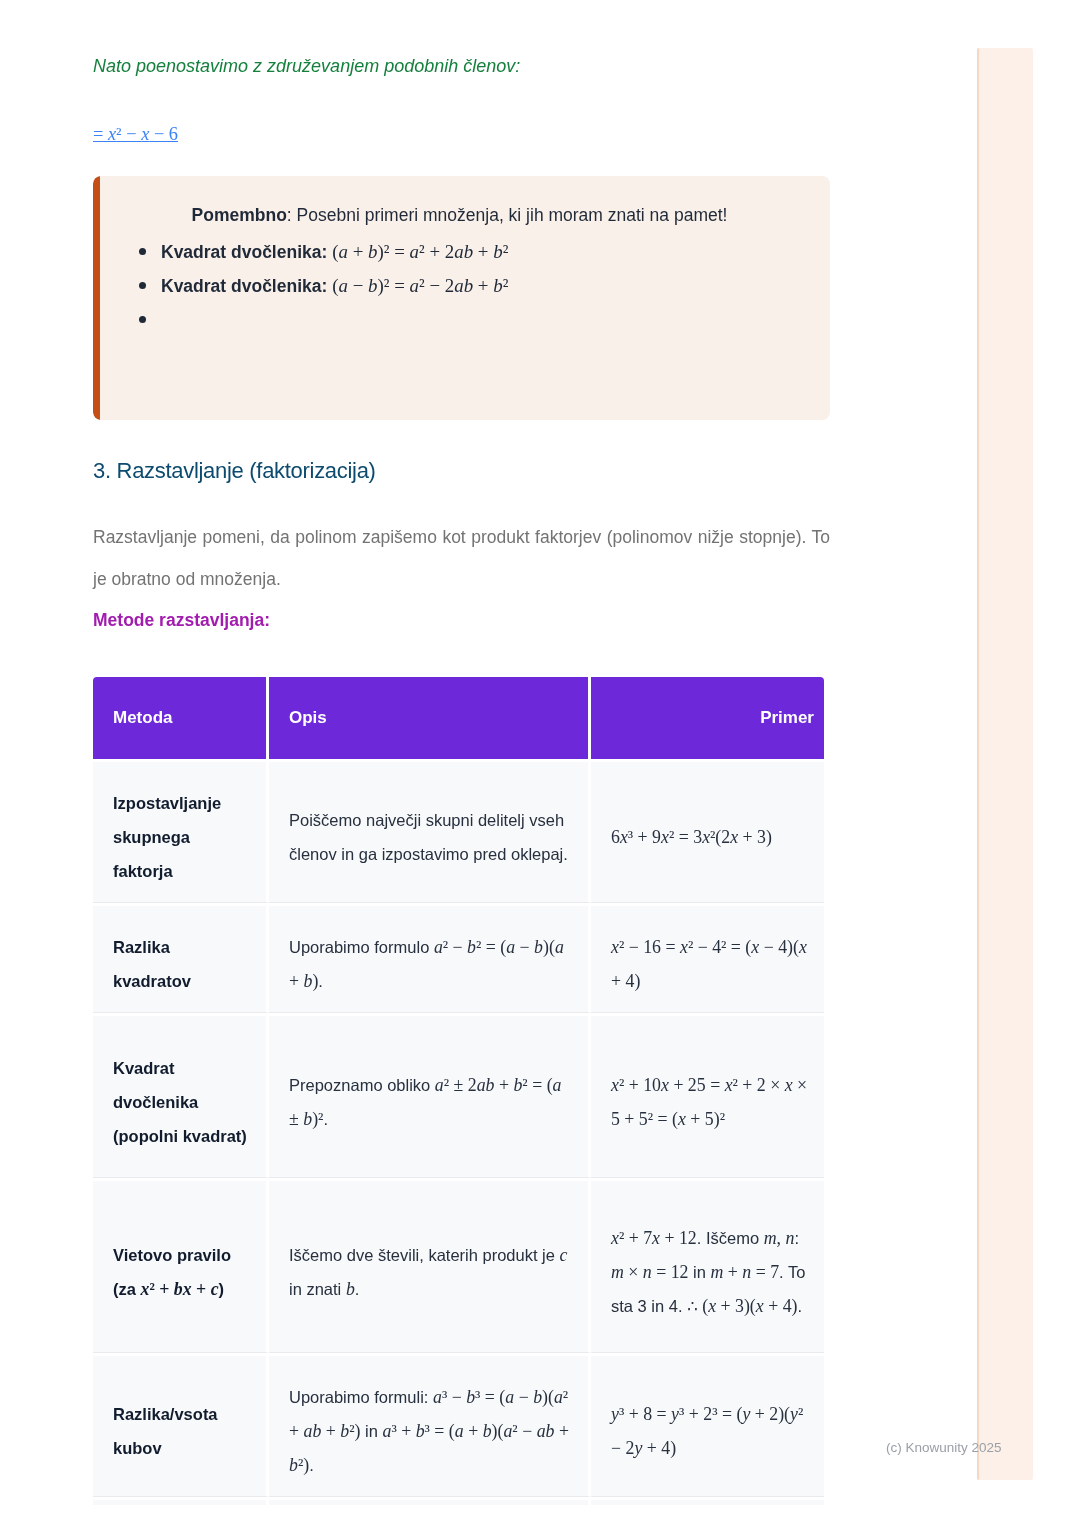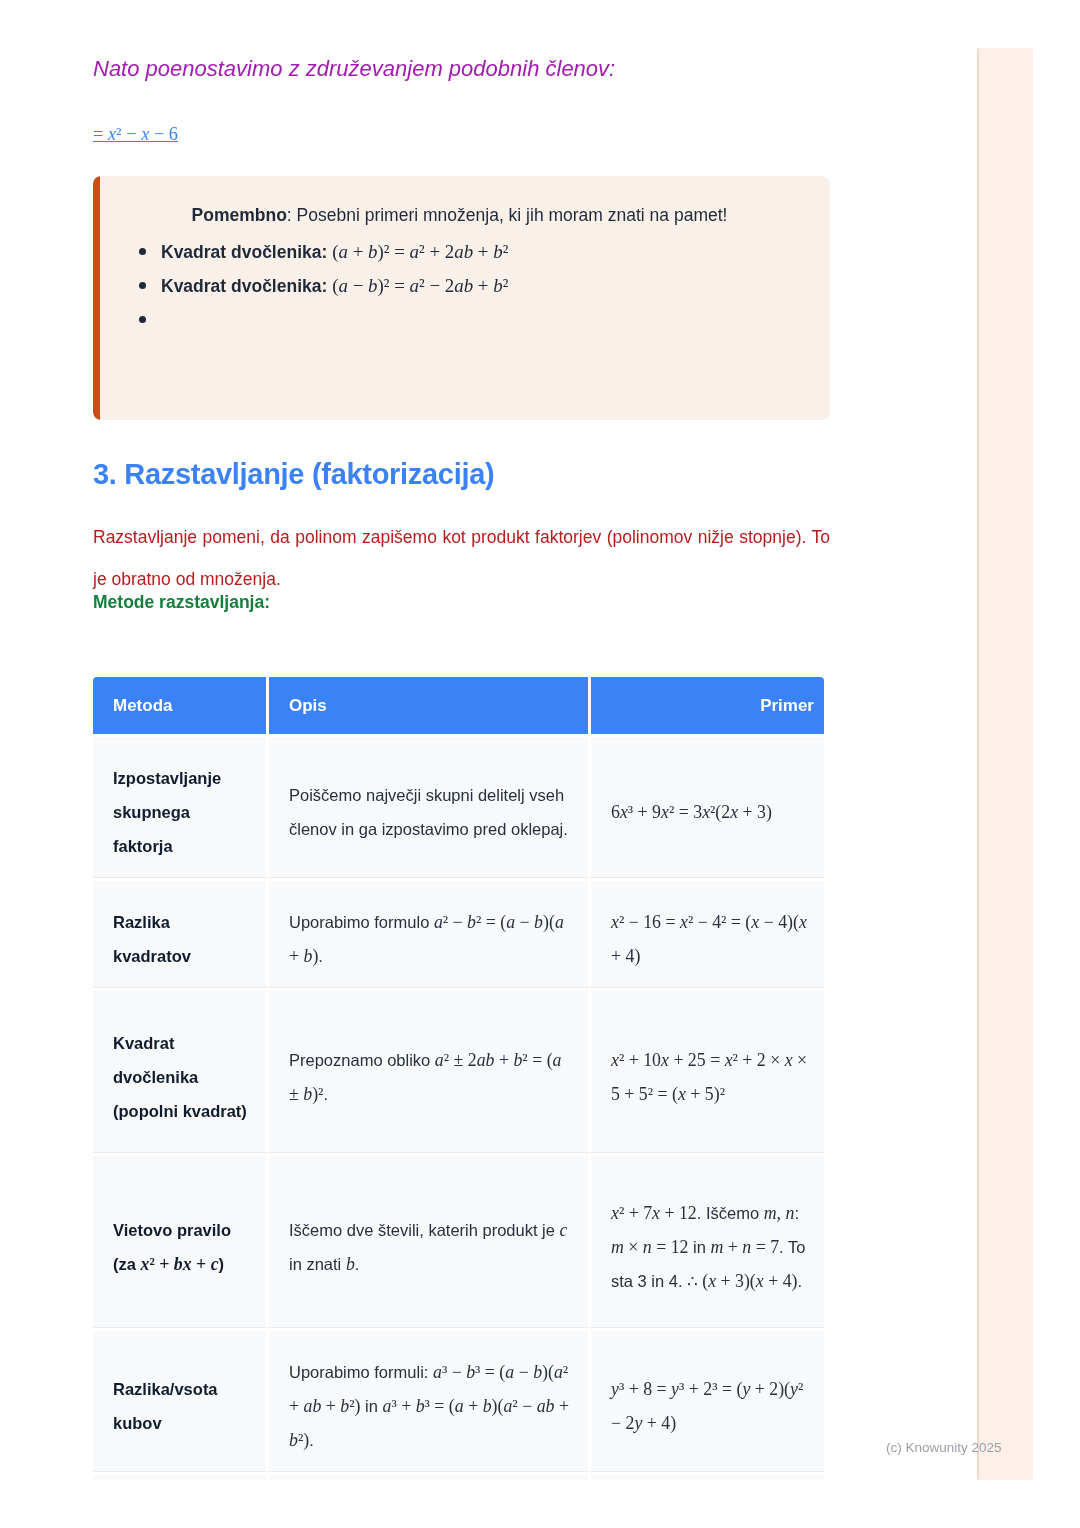--- a/index.html
+++ b/index.html
@@ -10,49 +10,49 @@
     position:relative;
   }
   .abs { position:absolute; }
 
   
   .rt-b { font-weight:700; }
   .rt-m { font-family:"Liberation Serif","DejaVu Serif",serif; font-size:1.08em; }
   .rt-m i { font-style:italic; }
 
   
-  .intro-line { left:93px; top:56px; width:760px; font-size:22px; font-style:italic; color:#a21caf; }
+  .intro-line { left:93px; top:56px; width:760px; font-size:18px; font-style:italic; color:#15803d; }
   .equation   { left:93px; top:124px; font-size:17px; color:#3b82f6;text-decoration:underline; }
 
   
   .callout {
     left:93px; top:176px; width:737px; height:244px;
     background:#faf0ea; border-radius:8px; overflow:hidden;
     padding:26px 40px 0 36px;
   }
   .callout-bar { position:absolute; left:0; top:0; width:7px; height:100%; background:#c44e16; border-radius:8px 0 0 8px; }
   .callout-intro { font-size:17.5px; line-height:26px; margin-bottom:10px;text-align:center; }
   .callout ul { list-style:none; }
   .callout li { position:relative; padding-left:32px; margin-top:6px; font-size:17.5px; line-height:27px; }
   .callout li .dot {
     position:absolute; left:10px; top:10px; width:7px; height:7px; border-radius:50%; background:#1f2937;
   }
 
   
-  .section-heading { left:93px; top:458px; font-size:29px; font-weight:700; color:#3b82f6; letter-spacing:-0.3px; }
-  .section-paragraph { left:93px; top:516px; width:737px; font-size:17.5px; line-height:42px; text-align:justify; color:#b91c1c; }
-  .subheading { left:93px; top:592px; font-size:17.5px; font-weight:700; color:#15803d; }
+  .section-heading { left:93px; top:458px; font-size:22px; font-weight:400; color:#0c4a6e; letter-spacing:-0.3px; }
+  .section-paragraph { left:93px; top:516px; width:737px; font-size:17.5px; line-height:42px; text-align:justify; color:#737373; }
+  .subheading { left:93px; top:610px; font-size:17.5px; font-weight:700; color:#a21caf; }
 
   
   .table-wrap { left:93px; top:677px; width:731px; }
   table { border-collapse:separate; border-spacing:0; table-layout:fixed; width:731px; }
   col.c1 { width:176px; } col.c2 { width:322px; } col.c3 { width:233px; }
   th {
-    background:#3b82f6; color:#ffffff; font-size:17px; font-weight:700; text-align:left;
-    padding:0 10px 0 20px; height:57px; border-right:3px solid #ffffff; vertical-align:middle;
+    background:#6d28d9; color:#ffffff; font-size:17px; font-weight:700; text-align:left;
+    padding:0 10px 0 20px; height:82px; border-right:3px solid #ffffff; vertical-align:middle;
   }
   th:last-child { border-right:none; }
   th:first-child { border-radius:4px 0 0 0; }
   th:last-child  { border-radius:0 4px 0 0;text-align:right; }
   td {
     background:#f8f9fa; vertical-align:middle;
     border-right:3px solid #ffffff; border-top:3px solid #ffffff;
     border-bottom:1px solid #e8eaed;
     padding:24px 16px 14px 20px;
     font-size:16.5px; line-height:34px; color:#27303f;

